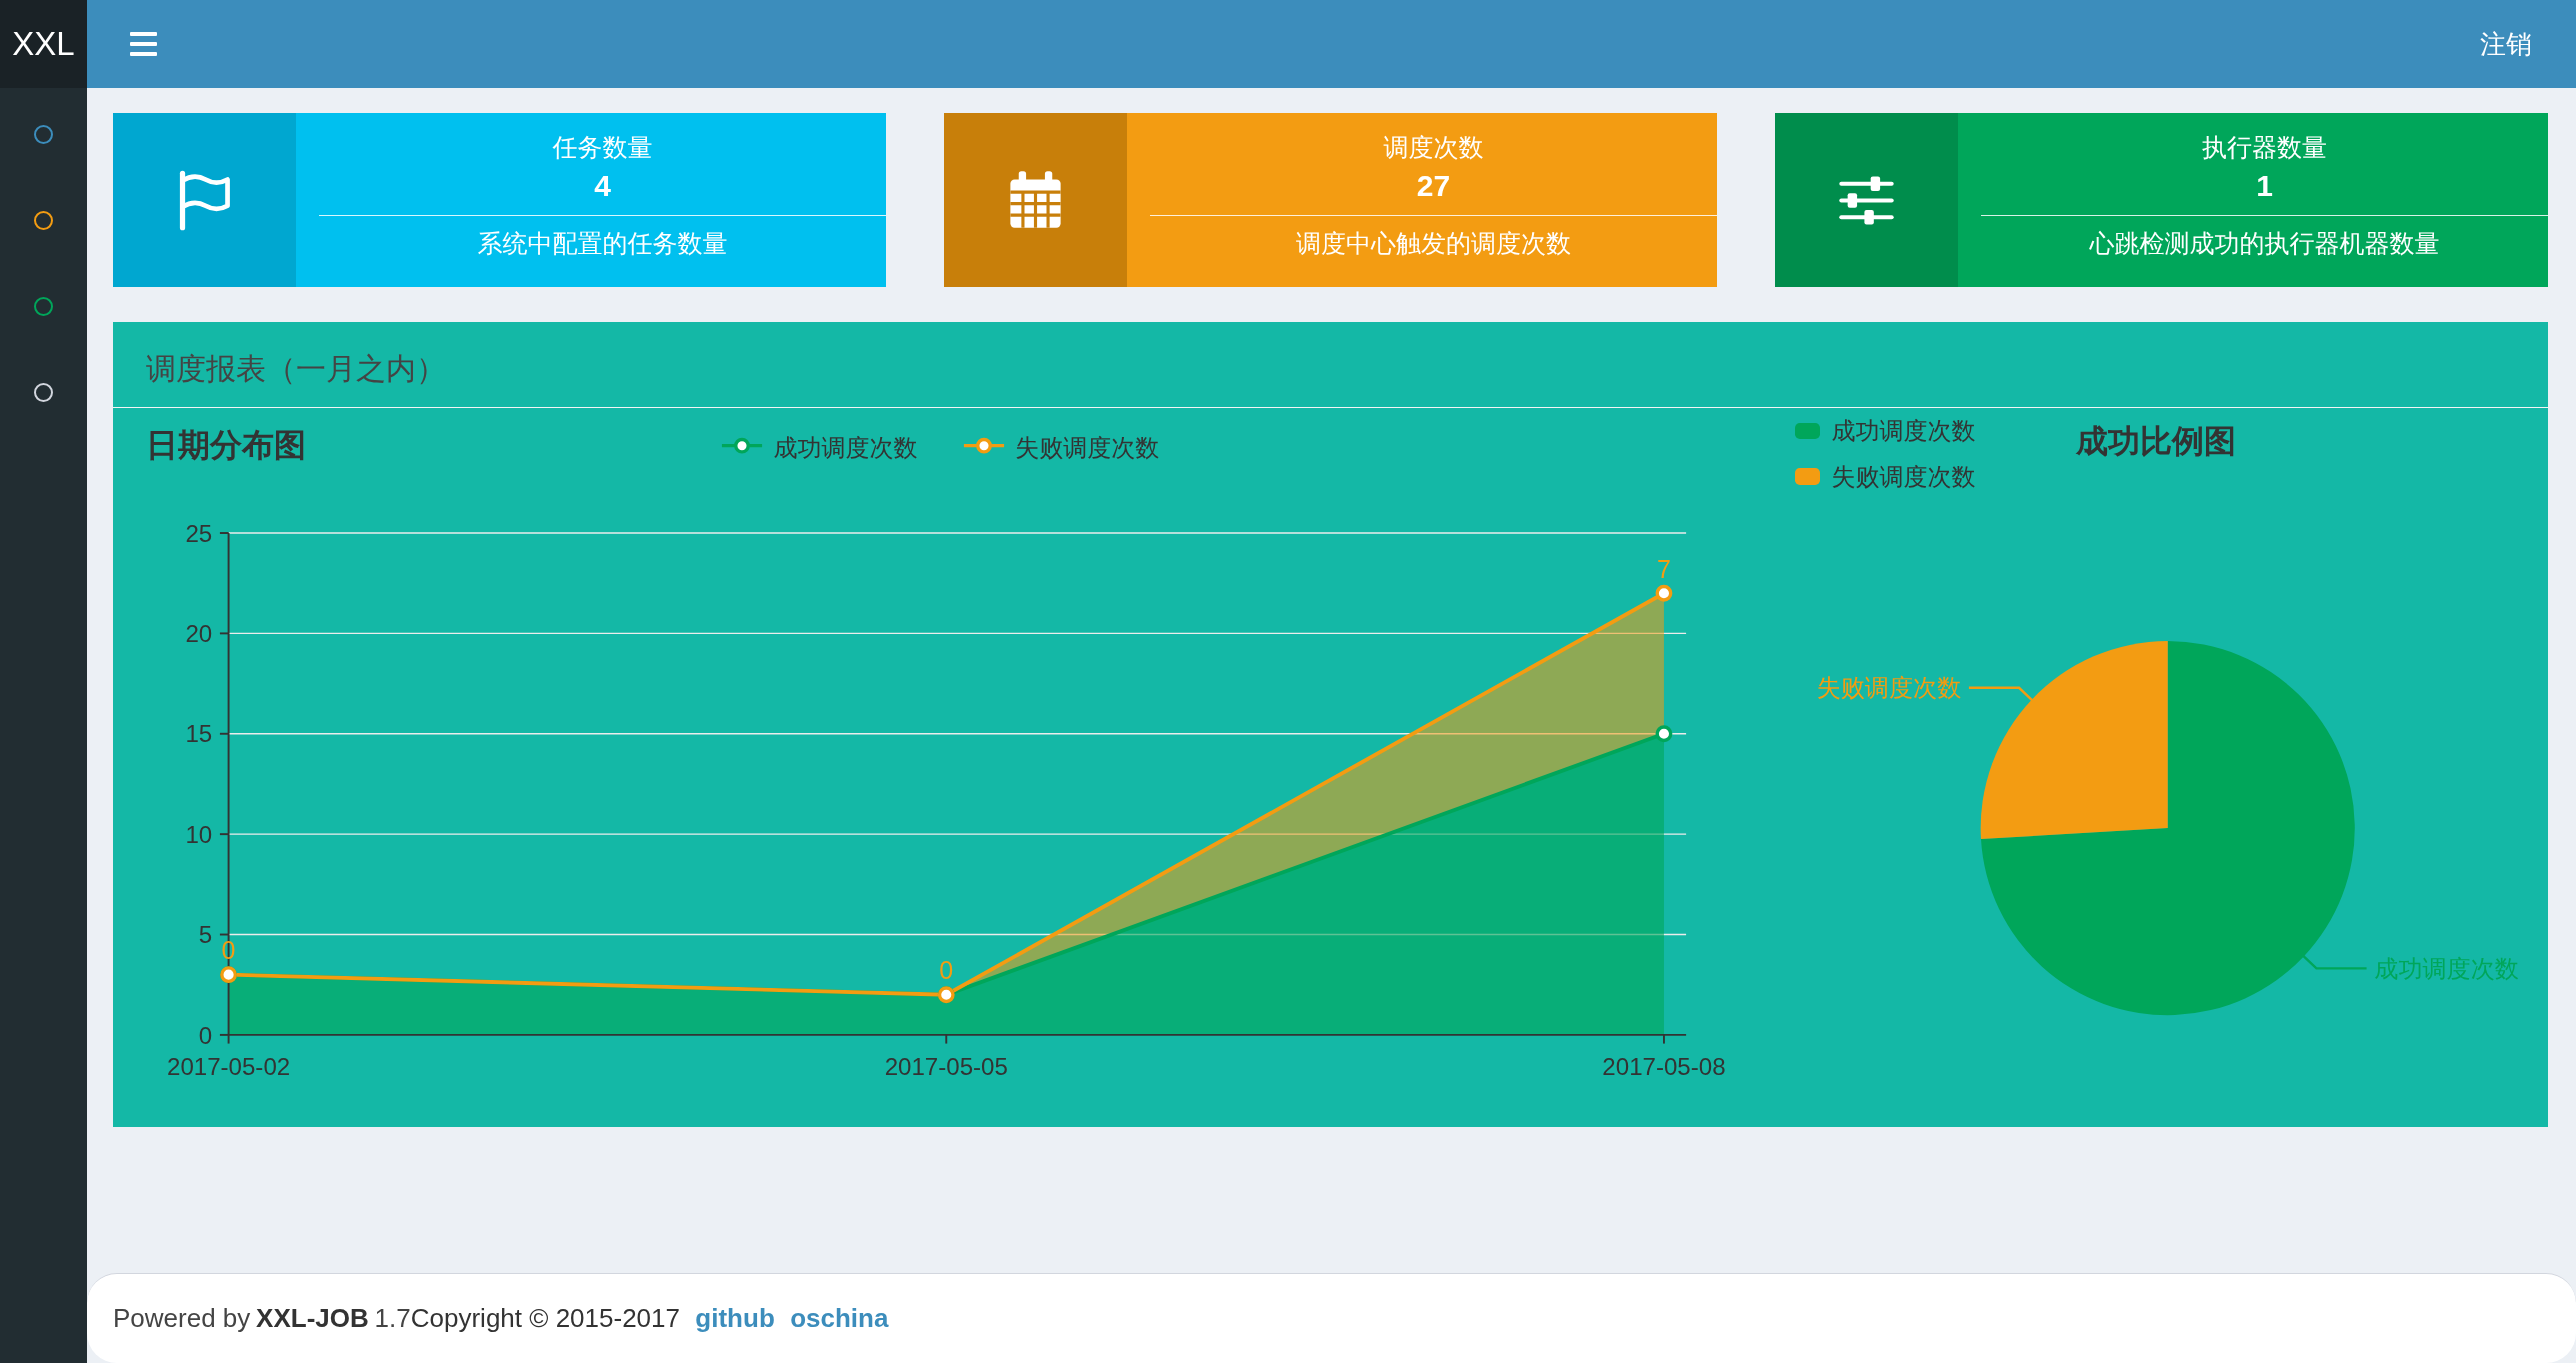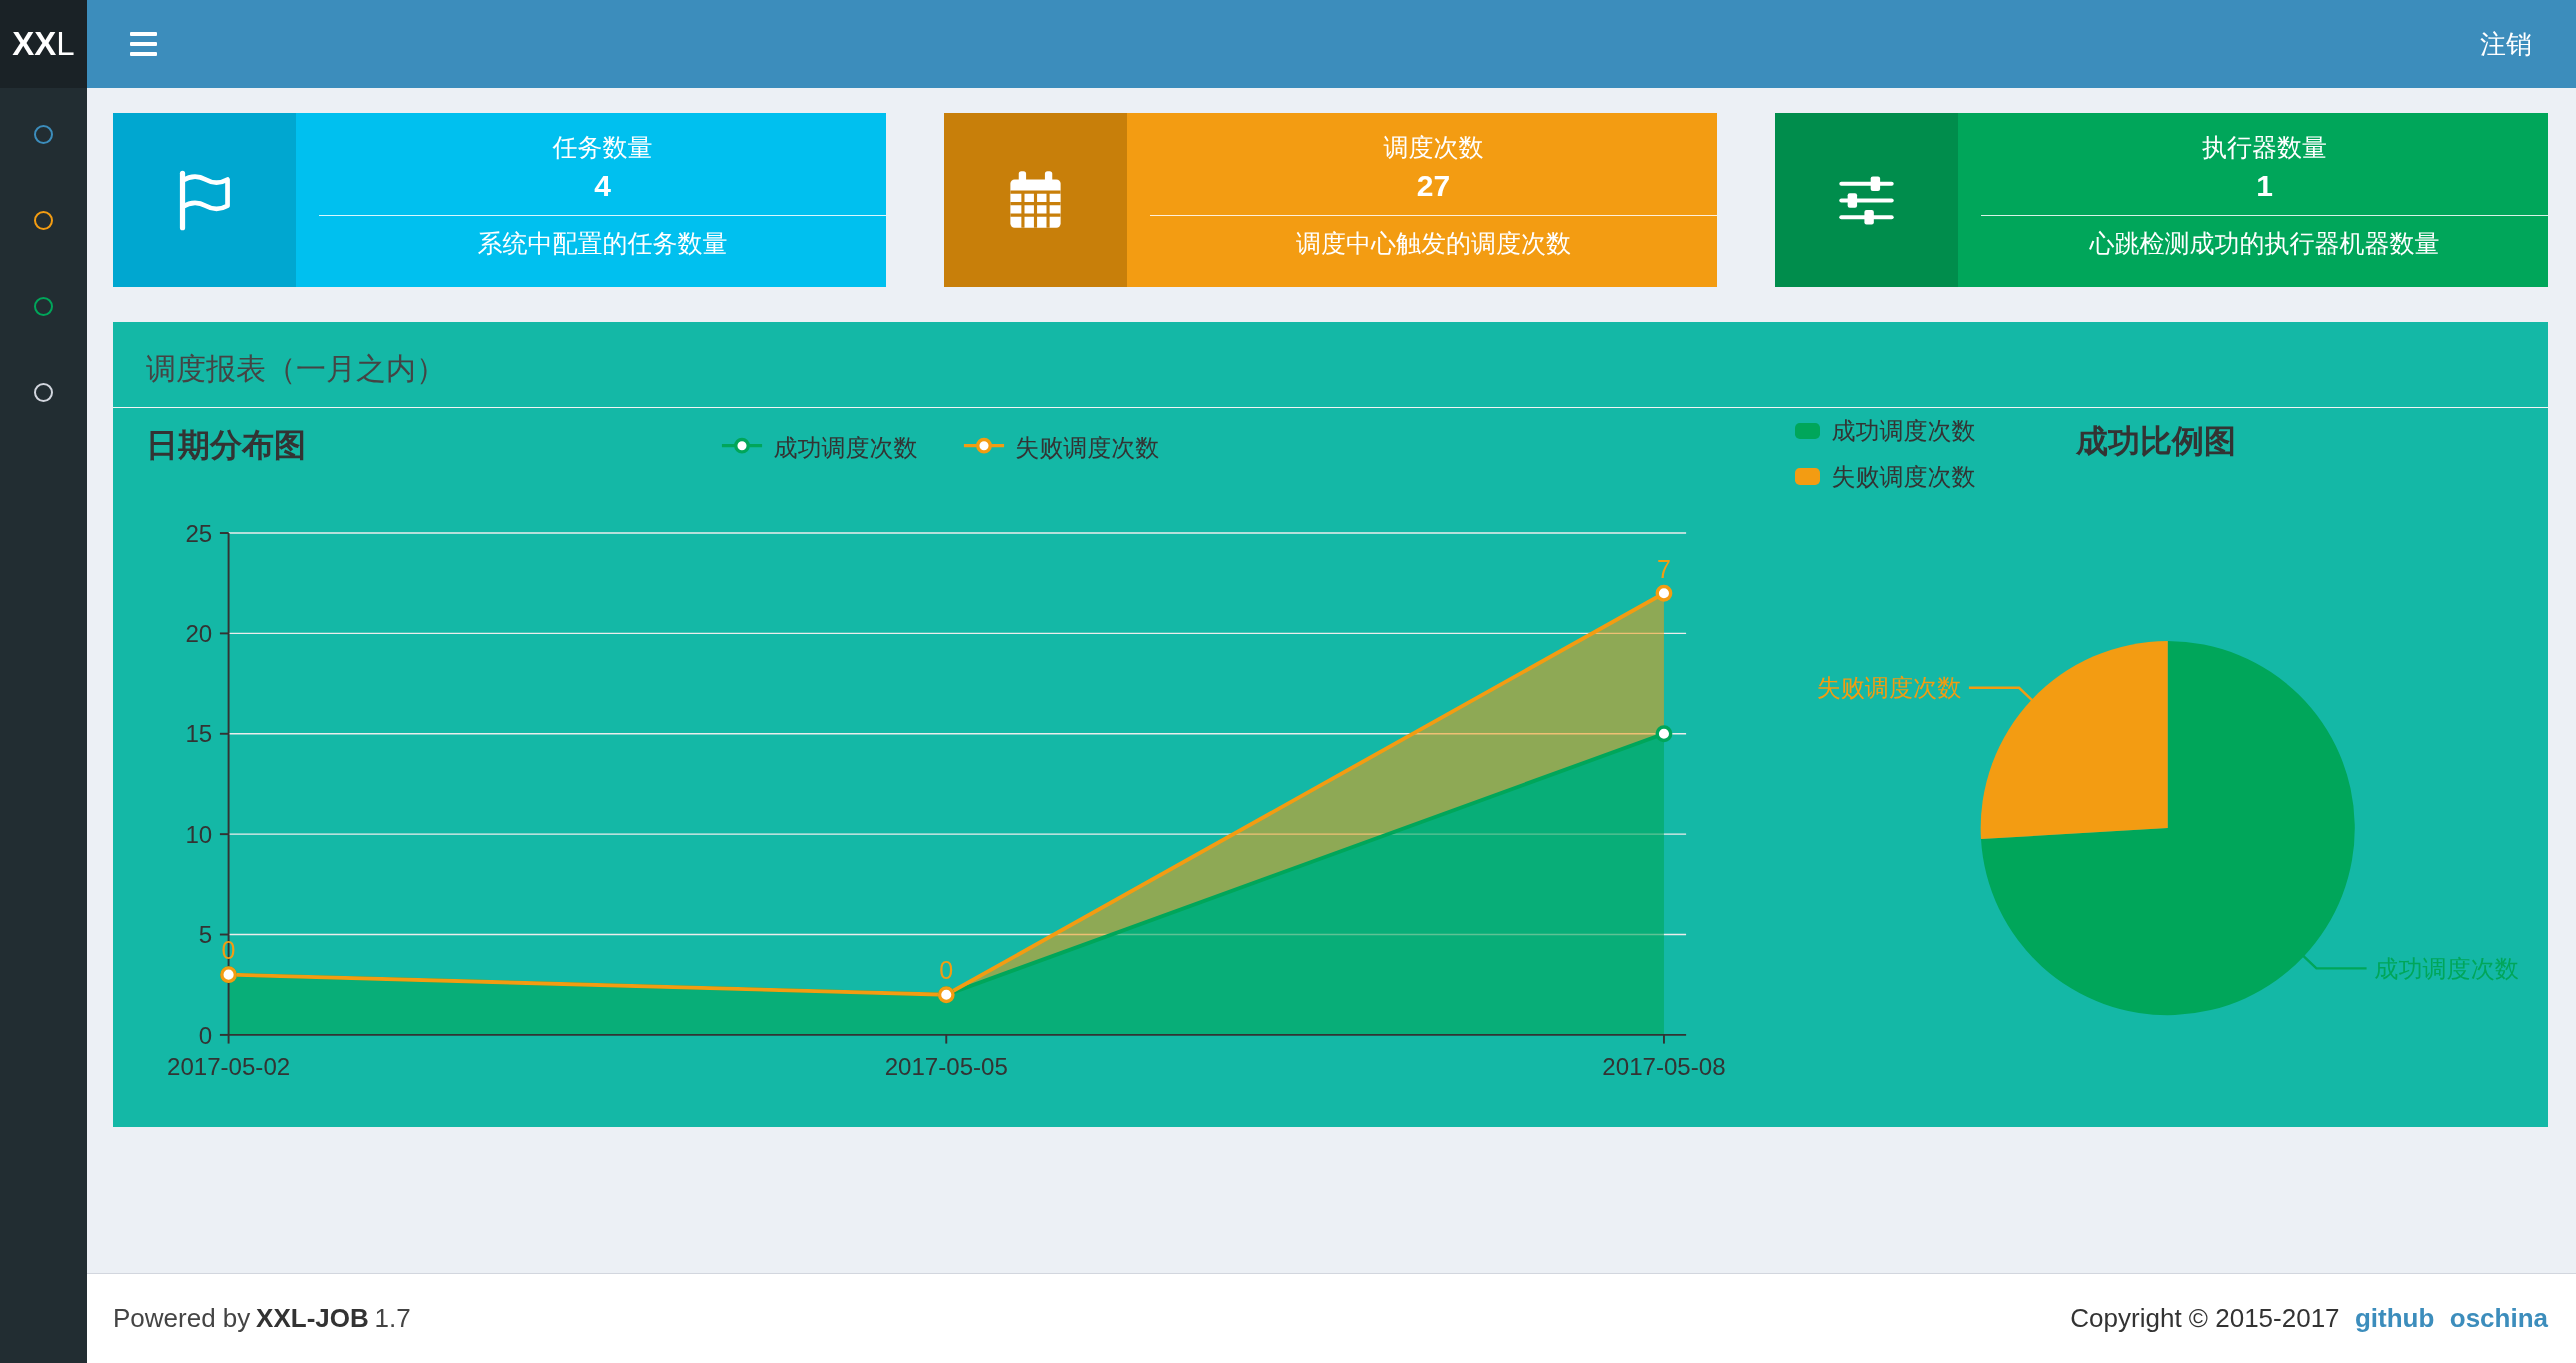--- a/index.html
+++ b/index.html
@@ -7,21 +7,21 @@
   body {
     font-family: "Liberation Sans", "DejaVu Sans", sans-serif;
     background: #ecf0f5;
     overflow: hidden;
   }
   .page { position: relative; width: 2576px; height: 1363px; background: #ecf0f5; }
 
   
   .navbar { position: absolute; top:0; left:0; width:100%; height:88px; display:flex; z-index:5; }
   .logo { width:87px; height:88px; background:#1a2226; color:#fff; display:flex; align-items:center; justify-content:center; font-size:33px; cursor:pointer; }
-  .logo .logo-b { font-weight:bold; }
+  .logo .logo-b { font-weight:normal; }
   .logo .logo-l { font-weight:300; }
   .nav-rest { flex:1; background:#3c8dbc; display:flex; align-items:center; justify-content:space-between; padding:0 40px 0 37px; }
   .hamburger { display:flex; flex-direction:column; gap:5.8px; cursor:pointer; padding:9.6px 5.8px; }
   .hamburger span { display:block; width:27px; height:3.9px; background:#fff; border-radius:1px; }
   .logout { color:#fff; font-size:26px; cursor:pointer; padding:7.7px 3.9px; }
 
   
   .sidebar { position:absolute; top:88px; left:0; bottom:0; width:87px; background:#222d32; z-index:4; }
   .side-menu { display:flex; flex-direction:column; align-items:center; padding-top:37px; gap:67px; }
   .side-dot { width:19px; height:19px; border-radius:50%; border:2.9px solid #fff; cursor:pointer; }
@@ -53,21 +53,21 @@
   .legend-item { display:flex; align-items:center; gap:9.6px; cursor:pointer; }
   .lg-label { font-size:24px; color:#333; }
   .pie-legend { position:absolute; left:1682px; top:93px; display:flex; flex-direction:column; gap:13.5px; }
   .pie-legend .legend-item { gap:11.6px; }
   .pie-swatch { width:25px; height:16.4px; border-radius:4.8px; }
   .line-svg-wrap { position:absolute; left:13.5px; top:185px; width:1600px; height:578px; }
   .pie-svg-wrap { position:absolute; left:1671px; top:183px; width:781px; height:598px; }
 
   
   .footer { position:absolute; left:87px; right:0; bottom:0; height:90px; background:#fff; border-top:1px solid #d2d6de;
-            display:flex; align-items:center; justify-content:space-between; padding:0 28px 0 26px; font-size:26px; color:#444; }
+            display:flex; align-items:center; padding:0 28px 0 26px; font-size:26px; color:#444;border-radius:30px; }
   .foot-left b { margin:0 5.8px; color:#333; }
   .foot-right { display:flex; align-items:center; gap:15.4px; }
   .foot-right .copy { font-weight:normal; color:#333; }
   .foot-link { color:#3c8dbc; font-weight:bold; text-decoration:none; cursor:pointer; }
 </style>
 </head>
 <body>
 
 <div class="page">
 

